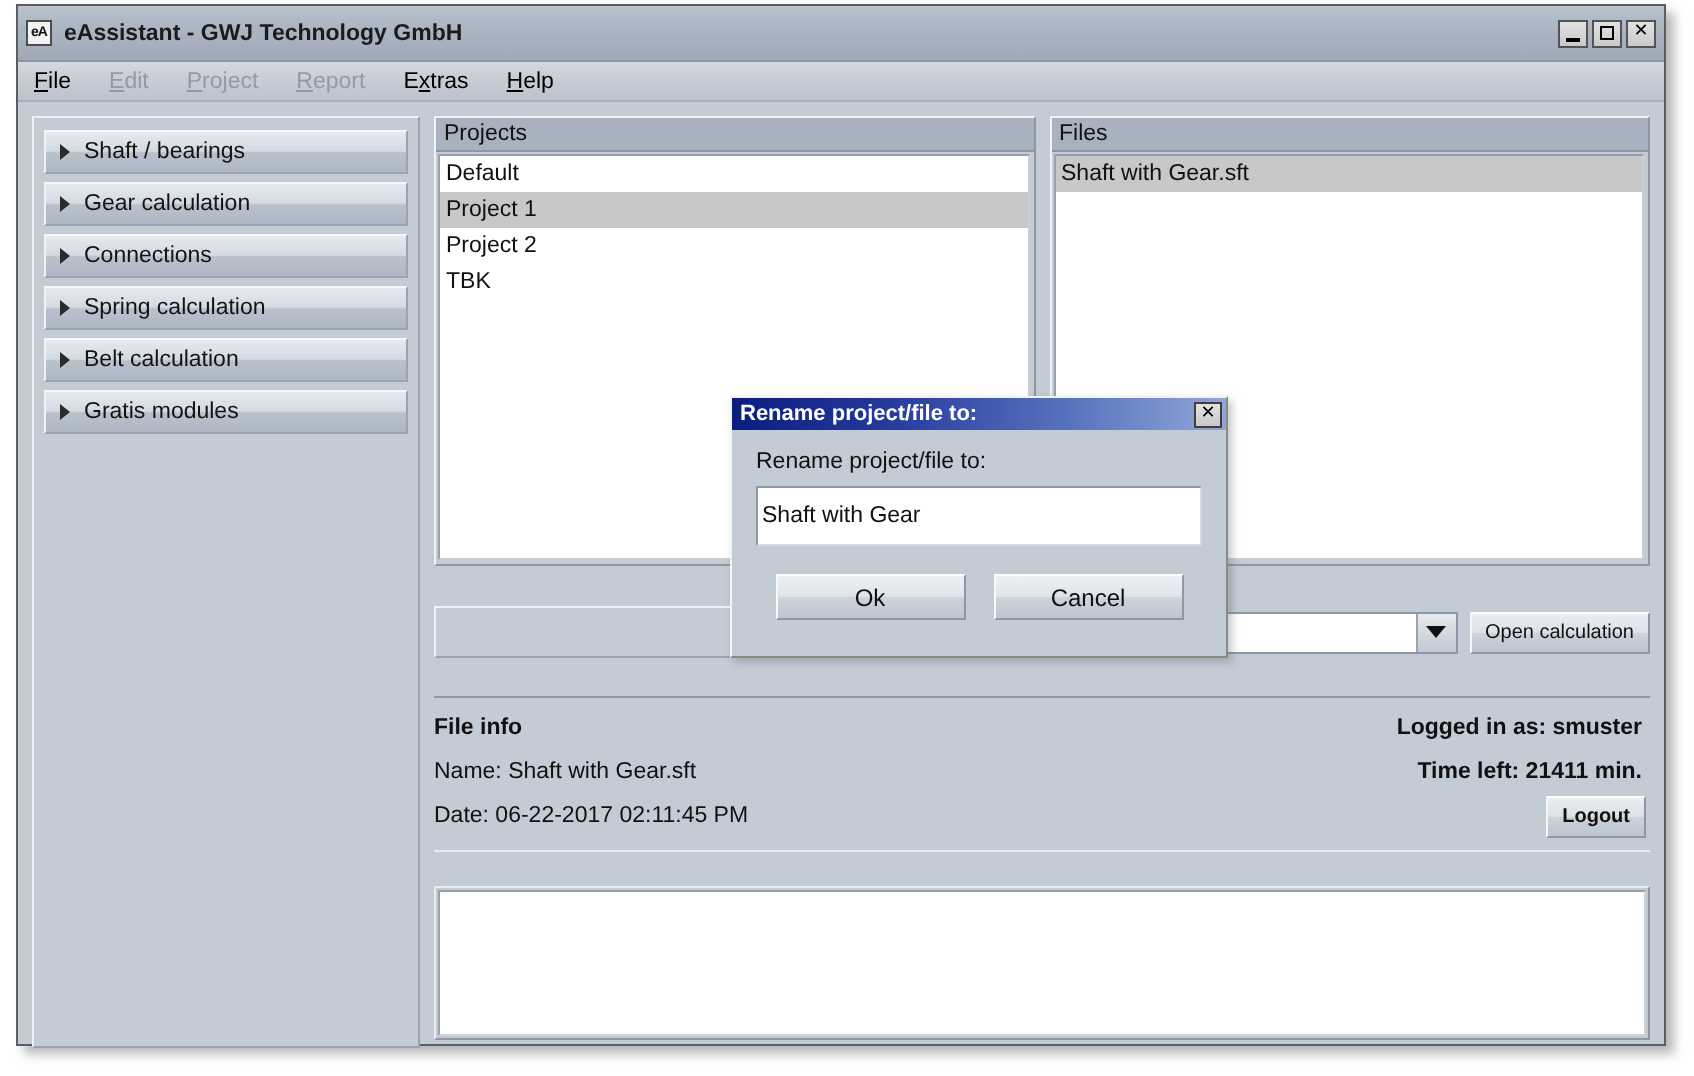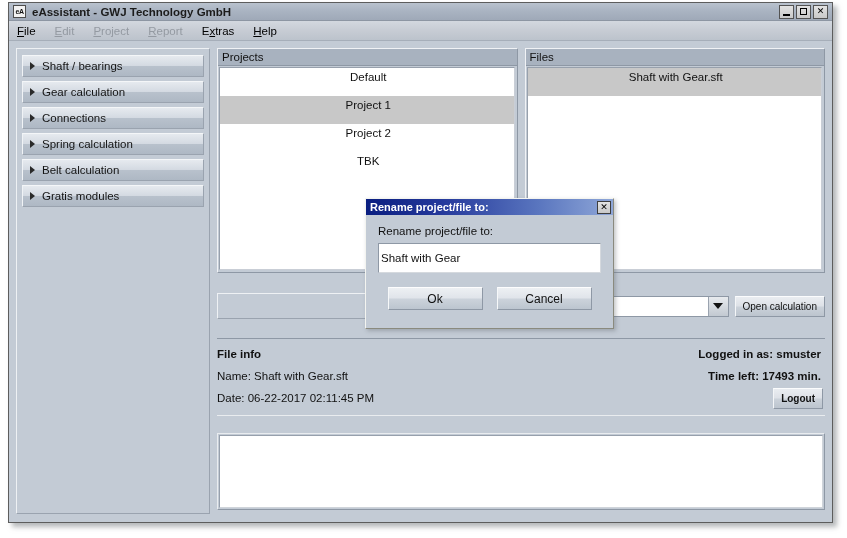--- a/index.html
+++ b/index.html
@@ -23,21 +23,21 @@
     height: 521px;
     background: #c3cbd5;
     border: 1px solid #5d5d5d;
     box-sizing: border-box;
     box-shadow: 4px 4px 5px rgba(120,125,130,0.55);
   }
 
   
   #title-bar {
     position: relative;
-    height: 18px;
+    height: 28px;
     background: linear-gradient(to bottom, #b9c2ce 0%, #aab4c2 45%, #9fa9b8 100%);
     border-bottom: 1px solid #8d96a3;
     display: flex;
     align-items: center;
     padding: 0 2px 0 4px;
     box-sizing: border-box;
   }
   #app-icon {
     width: 13px;
     height: 13px;
@@ -209,28 +209,27 @@
     flex: 1 1 auto;
     background: #ffffff;
     margin: 1px 2px 2px 1px;
     border: 1px solid #97a0ac;
     border-right-color: #c9ced6;
     border-bottom-color: #c9ced6;
     box-sizing: border-box;
     overflow: hidden;
   }
   .list-row {
-    height: 28px;
+    height: 18px;
     line-height: 18px;
     padding-left: 3px;
     font-size: 11.5px;
     color: #111;
     white-space: nowrap;
     cursor: default;
-    text-align: center;
   }
   .list-row.selected {
     background: #c8c8c8;
   }
 
   
   #toolbar-row {
     height: 30px;
     flex: 0 0 30px;
     margin-top: 6px;
@@ -544,21 +543,21 @@
         <div class="push-button">Open calculation</div>
       </div>
 
       <div id="fileinfo-region">
         <div class="fi-line">
           <div class="fi-center bold">File info</div>
           <div class="fi-right">Logged in as: smuster</div>
         </div>
         <div class="fi-line">
           <div class="fi-center">Name: Shaft with Gear.sft</div>
-          <div class="fi-right">Time left: 17493 min.</div>
+          <div class="fi-right">Time left: 21411 min.</div>
         </div>
         <div class="fi-line">
           <div class="fi-center">Date: 06-22-2017 02:11:45 PM</div>
           <div class="fi-right" style="padding-right:2px;">
             <div class="push-button">Logout</div>
           </div>
         </div>
       </div>
 
       <div id="bottom-panel-wrap">

